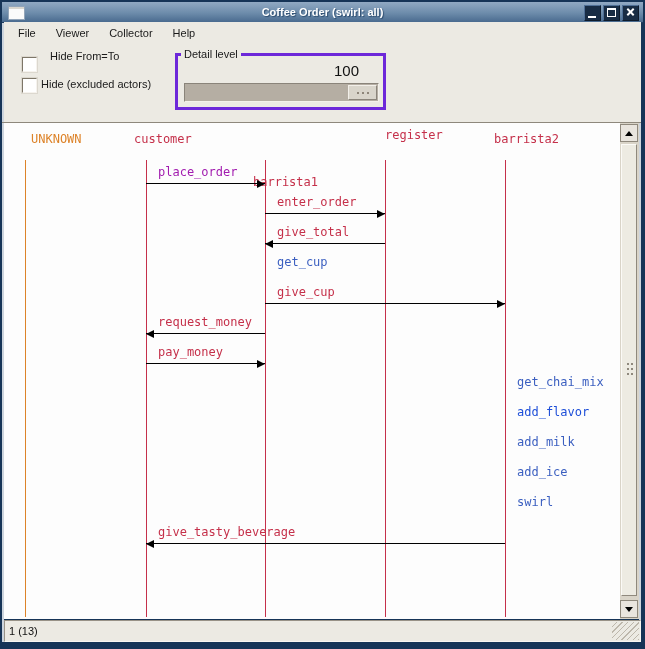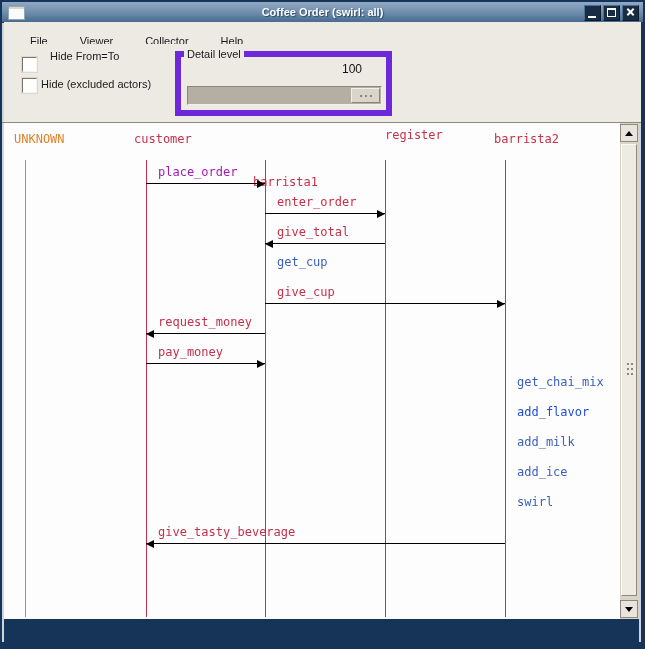--- a/index.html
+++ b/index.html
@@ -22,33 +22,33 @@
   .winbtn{width:15px;height:14px;background:#182c44;border:1px solid;
           border-color:#4f6f96 #0d1b2c #0d1b2c #4f6f96;position:relative;}
   .glyph-min{position:absolute;left:3px;bottom:2px;width:8px;height:2px;background:#ffffff;}
   .glyph-max{position:absolute;left:3px;top:2px;width:7px;height:6px;border:1px solid #ffffff;border-top:2px solid #ffffff;}
   .glyph-x1,.glyph-x2{position:absolute;left:3px;top:5px;width:9px;height:2px;background:#ffffff;}
   .glyph-x1{transform:rotate(45deg);} .glyph-x2{transform:rotate(-45deg);}
 
   
   .menubar{position:absolute;left:4px;top:22px;width:637px;height:22px;background:#eceae3;}
   .menubar ul{list-style:none;margin:0;padding:0 0 0 7px;display:flex;}
-  .menubar li{font-size:11px;color:#1a1a1a;line-height:22px;padding:8px 7px;margin-right:6px;cursor:default;margin-left:12px;}
+  .menubar li{font-size:11px;color:#1a1a1a;line-height:22px;padding:0 7px;margin-right:6px;cursor:default;}
 
   
   .toolbar{position:absolute;left:4px;top:44px;width:637px;height:78px;background:#eceae3;}
   .checkbox{position:absolute;left:18px;width:13px;height:13px;background:#ffffff;
             border:1px solid;border-color:#7d7668 #f6f3ee #f6f3ee #7d7668;box-shadow:0 0 0 1px #dcd8cf;}
   .cb1{top:13px;} .cb2{top:34px;}
   .cb-label{position:absolute;left:37px;font-size:11px;color:#1a1a1a;line-height:13px;}
   .cbl1{top:6px;margin-left:9px;} .cbl2{top:34px;}
   .detail-fieldset{position:absolute;left:171px;top:4px;width:205px;height:56px;margin:0;padding:0;
-                   border:6px solid #6d28d9;}
+                   border:3px solid #6d28d9;}
   .detail-fieldset legend{font-size:11px;color:#1a1a1a;margin-left:3px;padding:0 3px;}
-  .detail-value{position:absolute;right:24px;top:2px;font-size:12px;color:#111111;}
+  .detail-value{position:absolute;right:24px;top:2px;font-size:15px;color:#111111;}
   .slider-trough{position:absolute;left:6px;right:4px;bottom:5px;height:17px;background:#b5aea3;
                  border:1px solid;border-color:#8a847a #f4f1ea #f4f1ea #8a847a;}
   .slider-handle{position:absolute;right:1px;top:1px;bottom:1px;width:27px;background:#d9d5cb;
                  border:1px solid;border-color:#f2efe9 #8a847a #8a847a #f2efe9;}
   .hdots{position:absolute;left:8px;top:6px;width:2px;height:2px;background:#8d8579;
          box-shadow:5px 0 #8d8579,10px 0 #8d8579;}
 
   
   .separator{position:absolute;left:2px;top:122px;width:639px;height:1px;background:#8e887c;}
   .canvas{position:absolute;left:4px;top:123px;width:616px;height:496px;background:#fdfdfd;overflow:hidden;}
@@ -124,21 +124,21 @@
         <div class="slider-handle">
           <div class="hdots"></div>
         </div>
       </div>
     </fieldset>
   </div>
 
   <div class="separator"></div>
 
   <div class="canvas">
-      <div class="actor-label" style="left: 10px; top: 10px; color: rgb(221, 131, 41); text-align: right;">UNKNOWN</div>
+      <div class="actor-label" style="left: 27px; top: 10px; color: rgb(221, 131, 41); text-align: right;">UNKNOWN</div>
       <div class="lifeline" style="left: 21px; top: 37px; height: 457px; background: rgb(221, 131, 41);"></div>
       <div class="actor-label" style="left: 130px; top: 10px; color: rgb(197, 48, 74);">customer</div>
       <div class="lifeline" style="left: 142px; top: 37px; height: 457px; background: rgb(197, 48, 74);"></div>
       <div class="actor-label" style="left: 249px; top: 10px; color: rgb(197, 48, 74); margin-top: 43px;">barrista1</div>
       <div class="lifeline" style="left: 261px; top: 37px; height: 457px; background: rgb(197, 48, 74);"></div>
       <div class="actor-label" style="left: 372px; top: 6px; color: rgb(197, 48, 74); margin-left: 9px;">register</div>
       <div class="lifeline" style="left: 381px; top: 37px; height: 457px; background: rgb(197, 48, 74);"></div>
       <div class="actor-label" style="left: 490px; top: 10px; color: rgb(197, 48, 74);">barrista2</div>
       <div class="lifeline" style="left: 501px; top: 37px; height: 457px; background: rgb(197, 48, 74);"></div>
       <div class="msg-label" style="left: 154px; top: 43px; color: #a21caf;">place_order</div>
@@ -175,13 +175,17 @@
         <div class="tri-up"></div>
       </div>
     <div class="sb-thumb">
       <div class="grip"></div>
     </div>
     <div class="sb-btn sb-down">
         <div class="tri-down"></div>
       </div>
   </div>
 
+  <div class="statusbar">
+    <div class="status-text">1 (13)</div>
+    <div class="resize-grip"></div>
+  </div>
 </div>
 
 </body></html>

